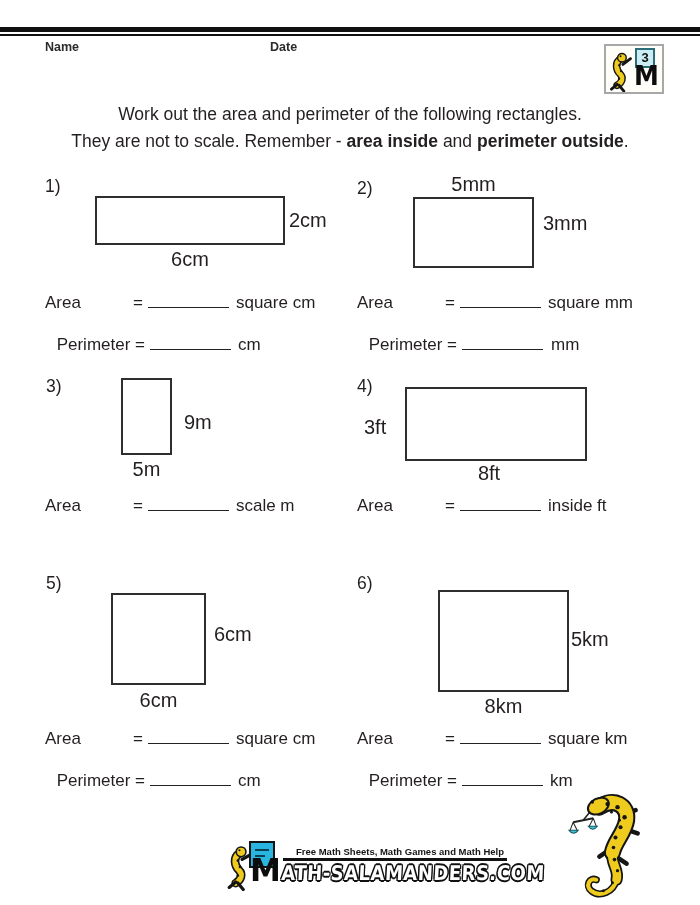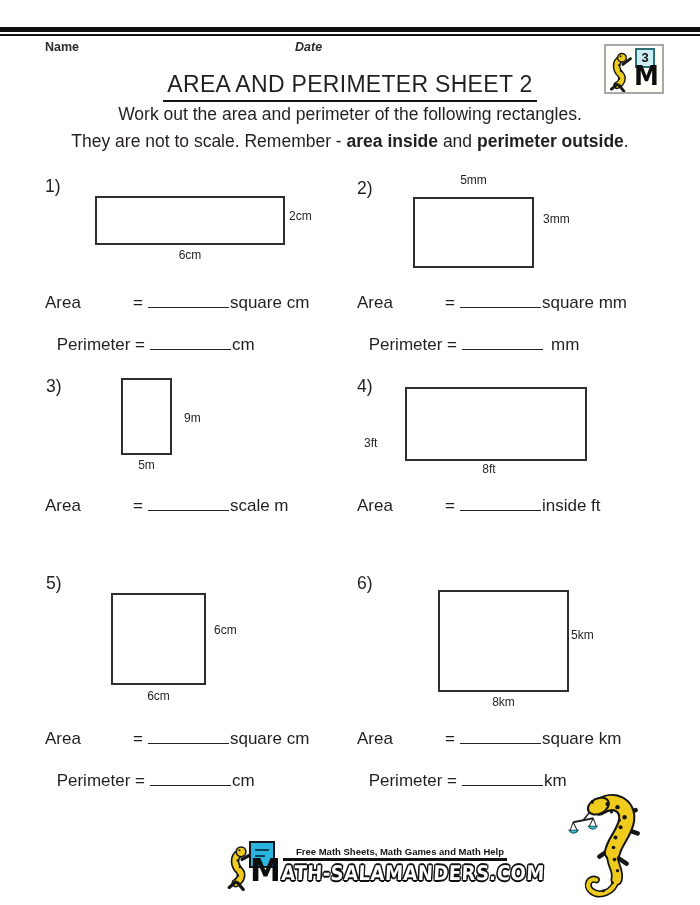--- a/index.html
+++ b/index.html
@@ -10,21 +10,21 @@
     font-family:"Liberation Sans", sans-serif;
     color:#231f20;
     overflow:hidden;
     margin:0 auto;
   }
   .bar1{position:absolute;left:0;top:27px;width:100%;height:5px;background:#101010;}
   .bar2{position:absolute;left:0;top:34px;width:100%;height:2px;background:#101010;}
 
   .hdr-label{position:absolute;font-size:12.5px;font-weight:700;color:#2b2b2b;text-align:center;}
   .name-label{left:45px;top:40px;}
-  .date-label{left:295px;top:40px;font-style:italic;}
+  .date-label{left:270px;top:40px;}
 
   .badge{position:absolute;left:604px;top:44px;width:60px;height:50px;
     border:2px solid #a8a8a8;background:#fffef8;box-sizing:border-box;}
   .badge .grade{position:absolute;left:29px;top:2px;width:20px;height:20px;
     background:#cdedf6;border:2px solid #2c6e77;box-sizing:border-box;
     font-size:13px;font-weight:800;text-align:center;line-height:16px;color:#111;}
   .badge .mletter{position:absolute;left:28px;top:16px;font-size:25px;font-weight:900;
     color:#0d0d0d;font-family:"DejaVu Sans",sans-serif;transform:scaleY(1.05);}
   .badge svg{position:absolute;left:2px;top:6px;}
 
@@ -32,28 +32,28 @@
   .title{display:inline-block;font-size:23px;letter-spacing:.3px;
     border-bottom:2px solid #161616;padding:0 4px 2px 4px;}
 
   .instr{position:absolute;width:100%;text-align:center;font-size:17.5px;}
   .instr1{top:104px;}
   .instr2{top:131px;}
   .instr b{font-weight:700;}
 
   .pnum{position:absolute;font-size:17.5px;}
   .rect{position:absolute;border:2px solid #2e2e2e;background:#fff;box-sizing:border-box;}
-  .dim{position:absolute;font-size:12px;white-space:nowrap;}
+  .dim{position:absolute;font-size:20px;white-space:nowrap;}
   .dim.center{text-align:center;}
 
   .row{position:absolute;font-size:17px;white-space:nowrap;color:#231f20;}
   .lbl{display:inline-block;width:88px;}
   .blank{display:inline-block;width:81px;height:13px;border-bottom:1.7px solid #222;
     margin-left:5px;vertical-align:baseline;}
-  .unit{margin-left:1px;}
+  .unit{margin-left:7px;}
   .unit.tight{margin-left:8px;}
   .perim-lbl{display:inline-block;min-width:100px;text-align:right;}
 
   
   .f-board{position:absolute;left:249px;top:841px;width:26px;height:27px;
     background:#29b5e0;border:2px solid #141414;box-sizing:border-box;}
   .f-board i{position:absolute;left:4px;width:14px;height:2px;background:#0b3f52;}
   .f-board i.m1{top:6px;} .f-board i.m2{top:12px;width:10px;}
   .f-m{position:absolute;left:250px;top:851px;font-size:31px;font-weight:900;
     color:#0c0c0c;font-family:"DejaVu Sans",sans-serif;transform:scaleY(1.05);}
@@ -87,21 +87,20 @@
       <circle cx="14" cy="6" r="4.5" fill="#eecb1d" stroke="#151515" stroke-width="1.5"></circle>
       <circle cx="12.5" cy="4.5" r="1" fill="#111"></circle>
       <circle cx="11" cy="14" r="1.2" fill="#111"></circle>
         <circle cx="13" cy="20" r="1.2" fill="#111"></circle>
         <circle cx="11" cy="28" r="1.2" fill="#111"></circle>
     </svg>
     <div class="grade">3</div>
     <div class="mletter">M</div>
   </div>
 
-  <div class="title-wrap"><span class="title">AREA AND PERIMETER SHEET 2</span></div>
 
   <div class="instr instr1">Work out the area and perimeter of the following rectangles.</div>
   <div class="instr instr2"><span>They are not to scale. Remember - </span><b>area inside</b><span> and </span><b>perimeter outside</b><span>.</span></div>
 
   <div class="pnum" style="left:45px;top:176px">1)</div>
   <div class="rect" style="left:95px;top:196px;width:190px;height:49px"></div>
   <div class="dim" style="left:289px;top:209px">2cm</div>
   <div class="dim center" style="left:95px;top:248px;width:190px">6cm</div>
 
   <div class="pnum" style="left:357px;top:178px">2)</div>
@@ -121,21 +120,21 @@
   <div class="row" style="left:357px;top:335px">
     <span class="perim-lbl">Perimeter =</span><span class="blank"></span><span class="unit tight">mm</span>
   </div>
 
   <div class="pnum" style="left:46px;top:376px">3)</div>
   <div class="rect" style="left:121px;top:378px;width:51px;height:77px"></div>
   <div class="dim" style="left:184px;top:411px">9m</div>
   <div class="dim center" style="left:121px;top:458px;width:51px">5m</div>
 
   <div class="pnum" style="left:357px;top:376px">4)</div>
-  <div class="dim" style="left:364px;top:436px">3ft</div>
+  <div class="dim" style="left:364px;top:416px">3ft</div>
   <div class="rect" style="left:405px;top:387px;width:182px;height:74px"></div>
   <div class="dim center" style="left:398px;top:462px;width:182px">8ft</div>
 
   <div class="row" style="left:45px;top:496px">
     <span class="lbl">Area</span><span>=</span><span class="blank"></span><span class="unit">scale m</span>
   </div>
   <div class="row" style="left:357px;top:496px">
     <span class="lbl">Area</span><span>=</span><span class="blank"></span><span class="unit">inside ft</span>
   </div>
 

